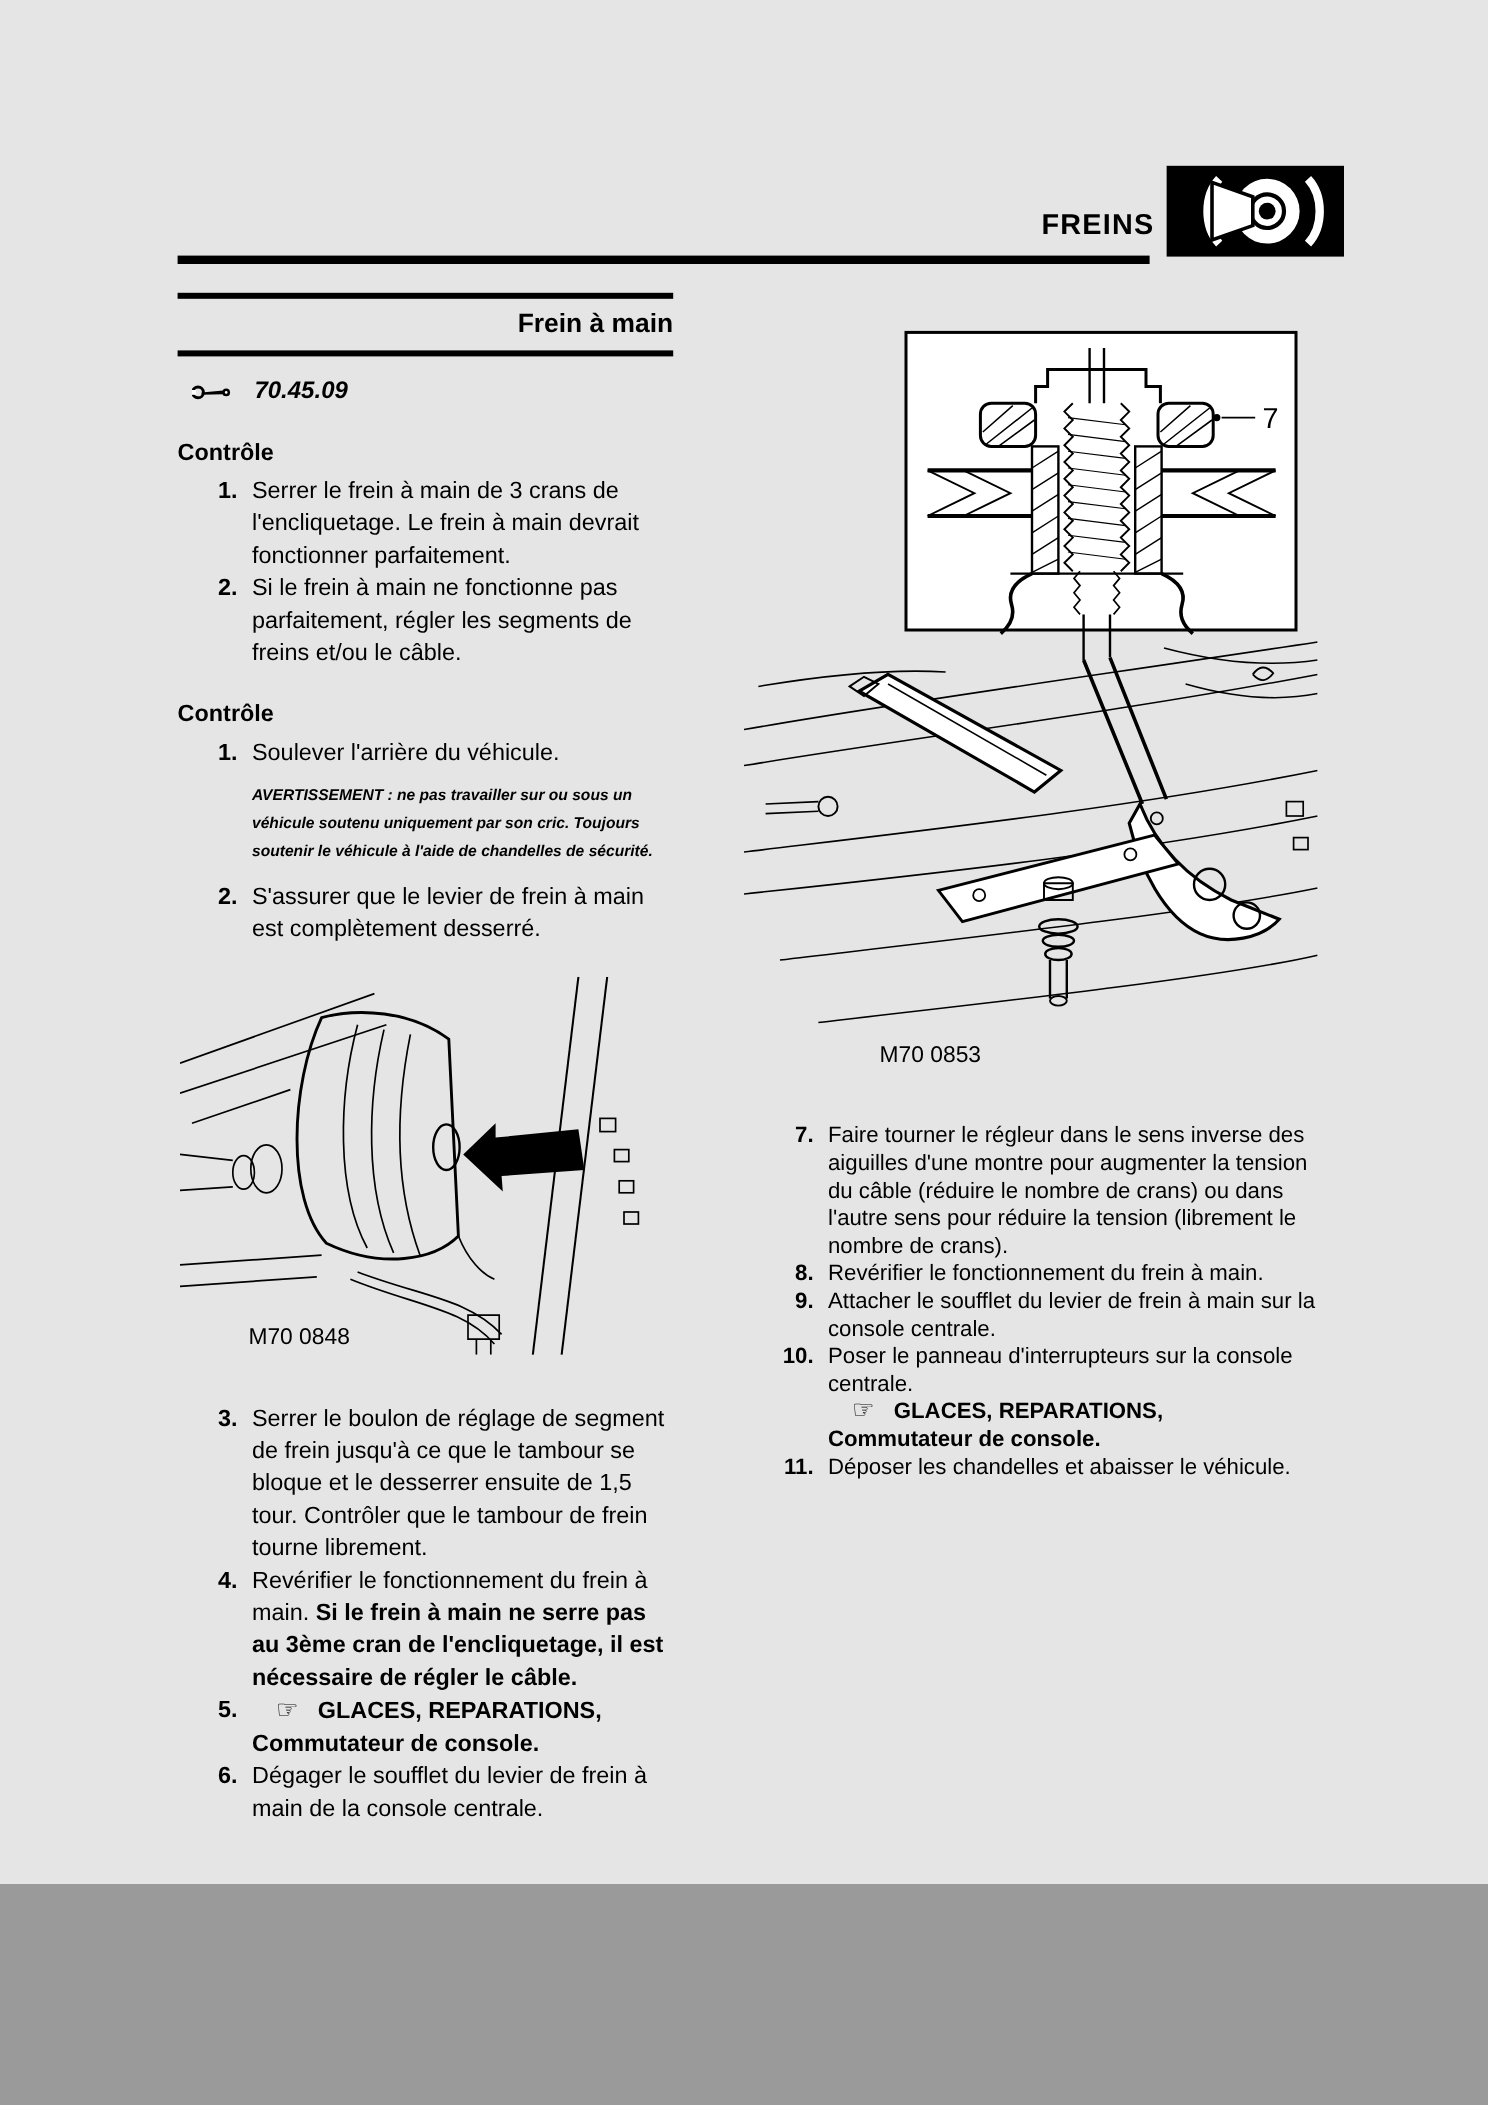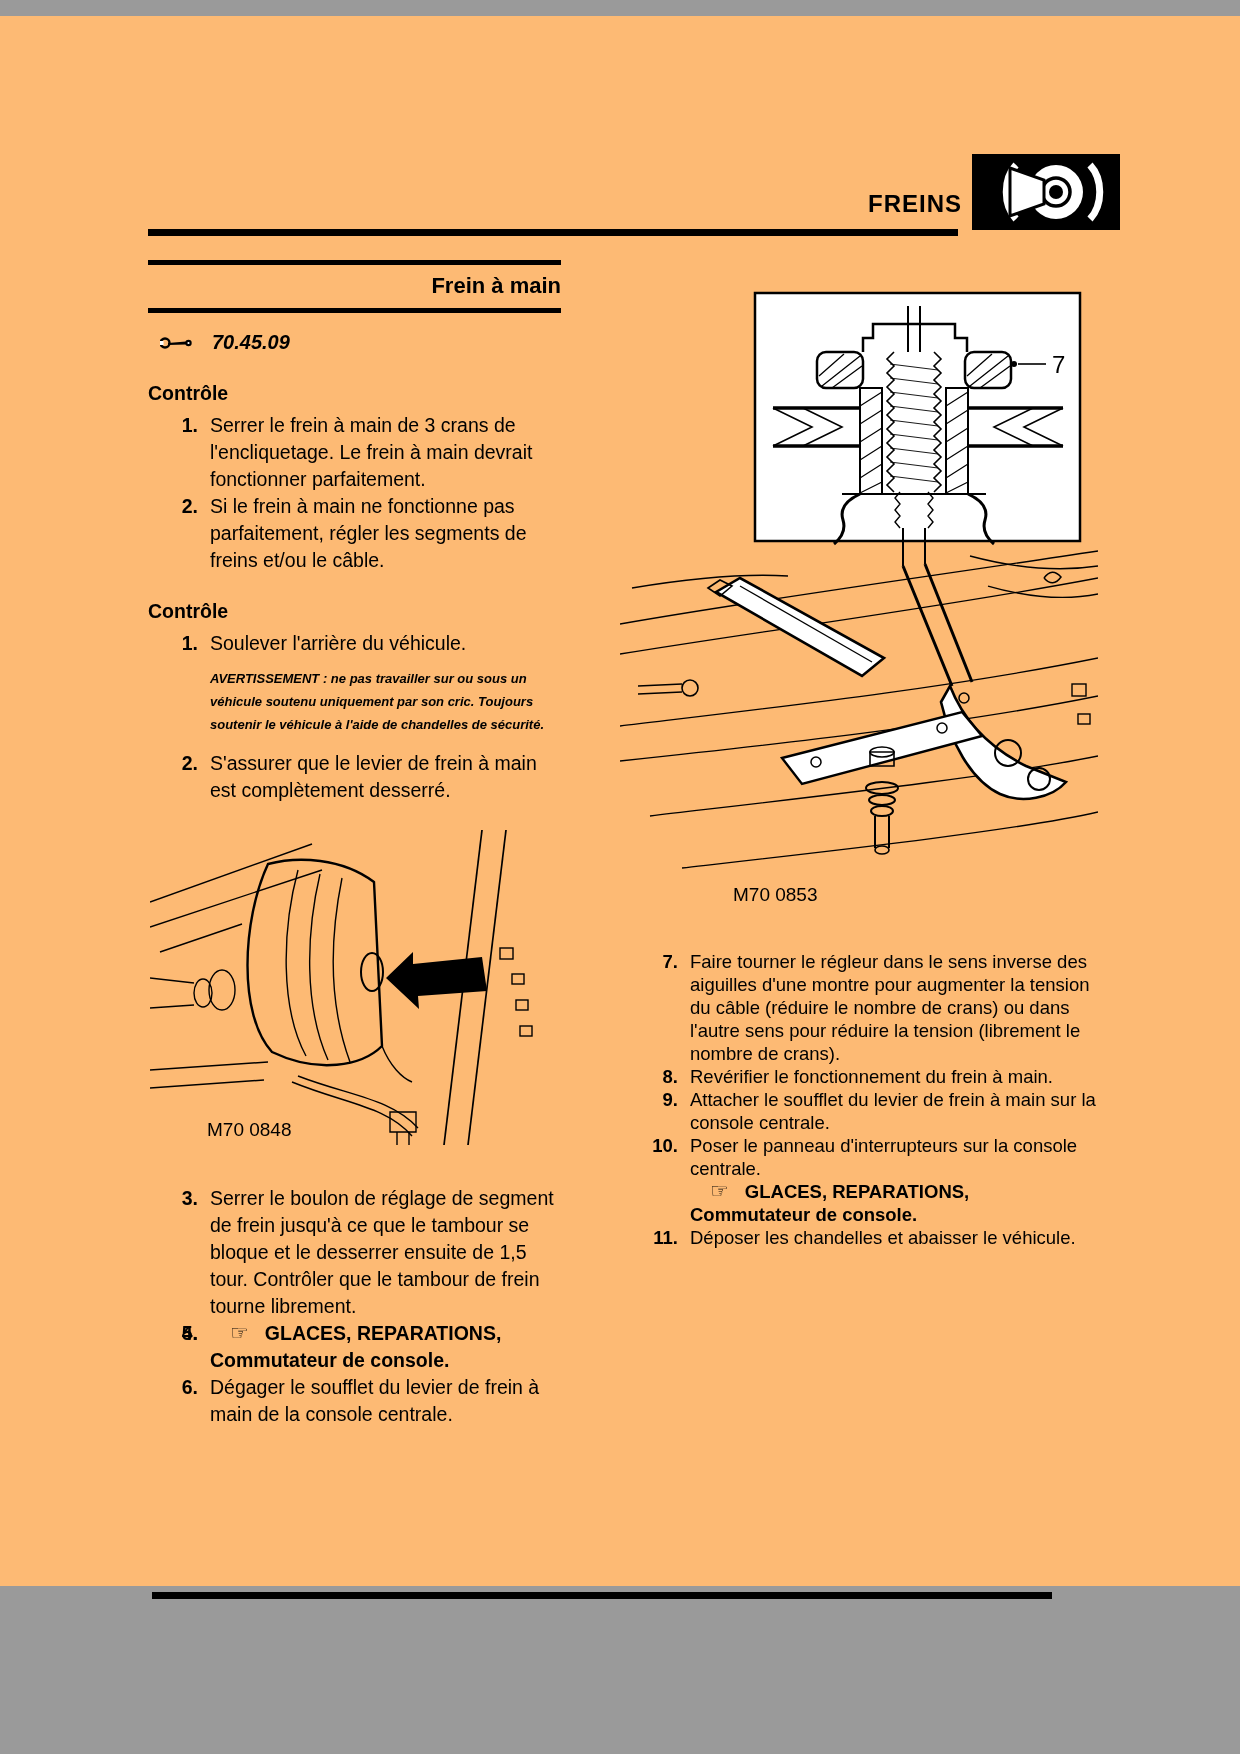--- a/index.html
+++ b/index.html
@@ -1,19 +1,19 @@
 <!DOCTYPE html>
 <html><head>
 <meta charset="utf-8">
 <style>
   * { margin:0; padding:0; box-sizing:border-box; }
   html,body { background:#9a9a9a; }
   .page {
-    position:relative; width:1240px; height:1570px; margin:16px auto;
-    background:#fdba74; color:#000;
+    position:relative; width:1240px; height:1570px; margin:0 auto;
+    background:#e5e5e5; color:#000;
     font-family:"Liberation Sans", sans-serif;
   }
   
   .freins-label {
     position:absolute; top:174px; left:600px; width:362px;
     text-align:right; font-size:24px; font-weight:bold; letter-spacing:1px;
   }
   .brake-badge { position:absolute; left:972px; top:138px; width:148px; height:76px; }
   .header-rule { position:absolute; left:148px; top:213px; width:810px; height:7px; background:#000; }
 
@@ -153,20 +153,21 @@
       </svg>
     </figure>
 
     <div class="steps steps-3-6">
       <div class="step">
         <span class="step-num">3.</span>
         <span class="step-text">Serrer le boulon de réglage de segment de frein jusqu'à ce que le tambour se bloque et le desserrer ensuite de 1,5 tour. Contrôler que le tambour de frein tourne librement.</span>
       </div>
       <div class="step">
         <span class="step-num">4.</span>
+        <span class="step-text"><span>Revérifier le fonctionnement du frein à main. </span><span class="bold-run">Si le frein à main ne serre pas au 3ème cran de l'encliquetage, il est nécessaire de régler le câble.</span></span>
       </div>
       <div class="step">
         <span class="step-num">5.</span>
         <div class="ref">
           <div class="ref-l1">
             <span class="hand">☞</span>
             <span>GLACES, REPARATIONS,</span>
           </div>
           <div>Commutateur de console.</div>
         </div>

